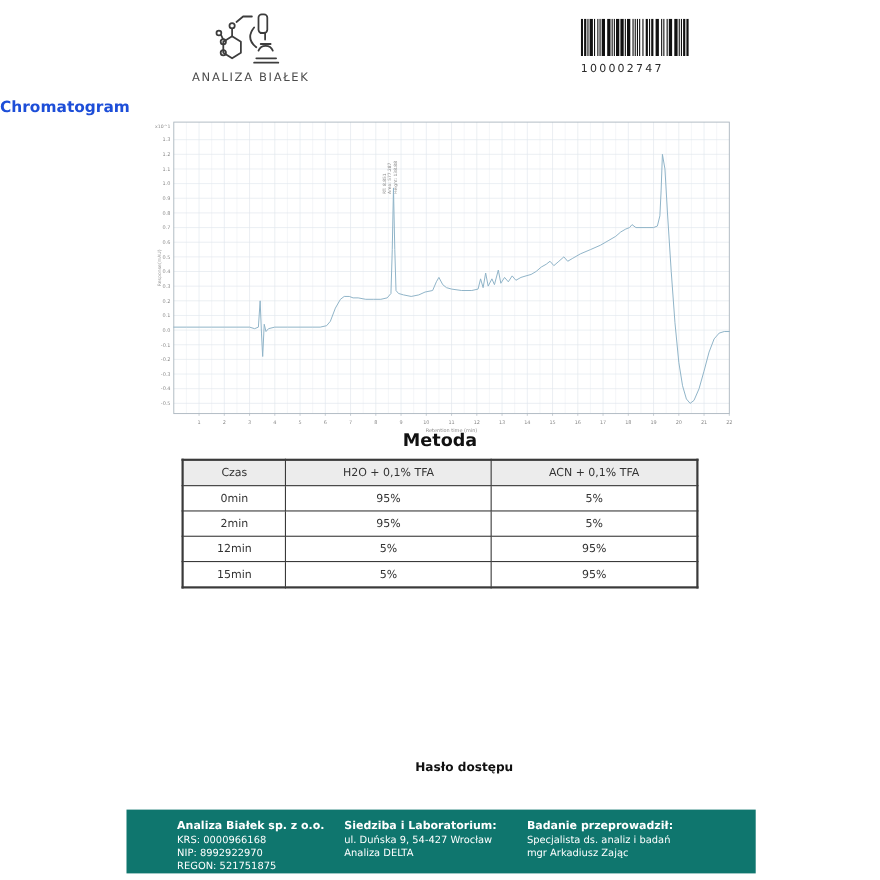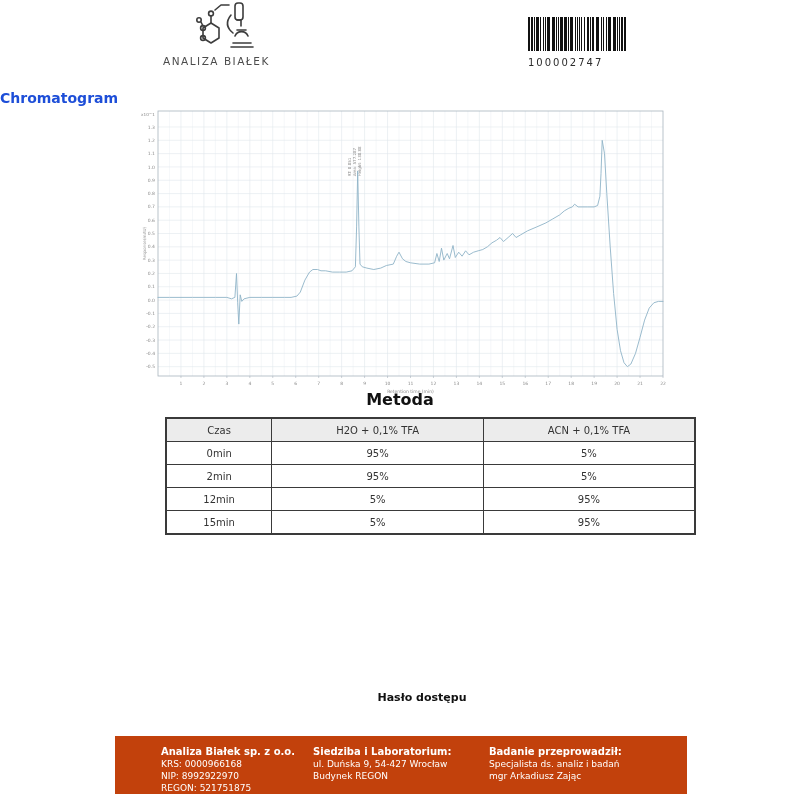--- a/index.html
+++ b/index.html
@@ -1,56 +1,56 @@
 <!DOCTYPE html>
 <html><head>
 <meta charset="utf-8">
 <style>
   html,body{margin:0;padding:0;background:#ffffff;}
   .page{position:relative;width:800px;height:800px;background:#ffffff;
         font-family:"DejaVu Sans",sans-serif;color:#222;overflow:hidden;}
 
   
-  .logo{position:absolute;left:163px;top:0;width:130px;text-align:left;}
+  .logo{position:absolute;left:163px;top:10px;width:130px;text-align:center;}
   .logo svg{display:block;margin:0 auto;}
   .logo-text{margin-top:3px;font-size:10.5px;letter-spacing:1.5px;color:#4c4c4c;}
 
   
   .barcode-wrap{position:absolute;left:528px;top:17px;width:106px;}
   .barcode-number{margin-top:2px;font-size:10px;letter-spacing:2px;color:#2b2b2b;}
 
   
   .chart-title{position:absolute;left:0;top:90px;width:668px;margin:0;text-align:left;
                font-size:14px;font-weight:bold;color:#1d4ed8;}
   .chart-wrap{position:absolute;left:140px;top:106px;width:530px;height:296px;}
   .chart-wrap svg text{font-family:"DejaVu Sans",sans-serif;}
 
   
   .method-title{position:absolute;left:0;top:390px;width:800px;margin:0;text-align:center;
                 font-size:16px;font-weight:bold;color:#111;}
-  .method-table{position:absolute;left:165px;top:417px;width:531px;border-collapse:collapse;
+  .method-table{position:absolute;left:165px;top:417px;width:470px;border-collapse:collapse;
                 font-size:10px;color:#333;}
   .method-table th,.method-table td{border:1px solid #3a3a3a;height:22px;text-align:center;
                 font-weight:normal;padding:0 4px;}
   .method-table thead th{background:#ececec;}
   .method-table{border:2px solid #3a3a3a;}
   .method-table col.c-time{width:20%;}
   .method-table col.c-sol{width:40%;}
 
   
   .password{position:absolute;left:0;top:691px;width:800px;text-align:center;}
   .pw-label{font-size:11px;font-weight:bold;color:#111;padding-left:44px;}
   .pw-value{margin-top:6px;font-size:10px;color:#333;}
 
   
   .footer{position:absolute;left:115px;top:736px;width:572px;height:58px;color:#ffffff;}
   .f-col{position:absolute;top:9px;}
   .f-col1{left:46px;}
   .f-col2{left:198px;}
-  .f-col3{left:374px;}
+  .f-col3{left:364px;}
   .f-title{font-size:10px;font-weight:bold;line-height:13px;}
   .f-line{font-size:9px;line-height:12px;}
   .f-b{font-weight:normal;}
 </style>
 </head>
 <body>
 
 <div class="page">
 
   <div class="logo">
@@ -287,31 +287,31 @@
         <td>5%</td>
         <td>95%</td>
       </tr>
     </tbody>
   </table>
 
   <div class="password">
     <div class="pw-label">Hasło dostępu</div>
   </div>
 
-  <div class="footer" id="footer" style="background: #c2410c;">
+  <div class="footer" id="footer" style="background: #0f766e;">
     <div class="f-col f-col1">
       <div class="f-title">Analiza Białek sp. z o.o.</div>
       <div class="f-line"><span class="f-b">KRS:</span> <span>0000966168</span></div>
       <div class="f-line"><span class="f-b">NIP:</span> <span>8992922970</span></div>
       <div class="f-line"><span class="f-b">REGON:</span> <span>521751875</span></div>
     </div>
     <div class="f-col f-col2">
       <div class="f-title">Siedziba i Laboratorium:</div>
       <div class="f-line">ul. Duńska 9, 54-427 Wrocław</div>
-      <div class="f-line">Budynek REGON</div>
+      <div class="f-line">Analiza DELTA</div>
     </div>
     <div class="f-col f-col3">
       <div class="f-title">Badanie przeprowadził:</div>
       <div class="f-line">Specjalista ds. analiz i badań</div>
       <div class="f-line">mgr Arkadiusz Zając</div>
     </div>
   </div>
 
 </div>
 

